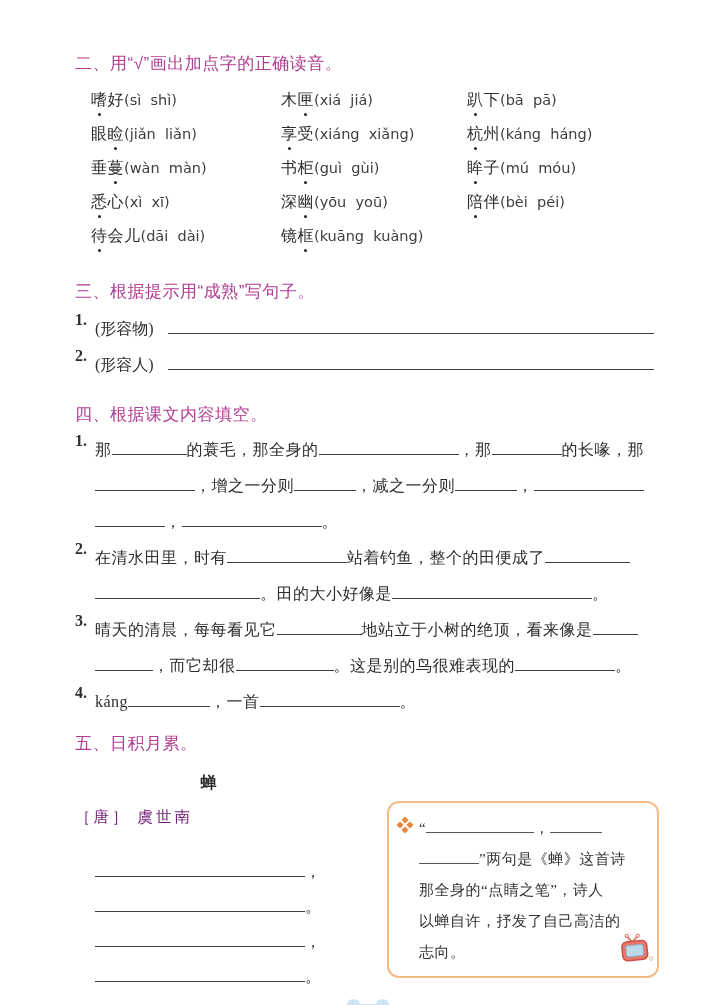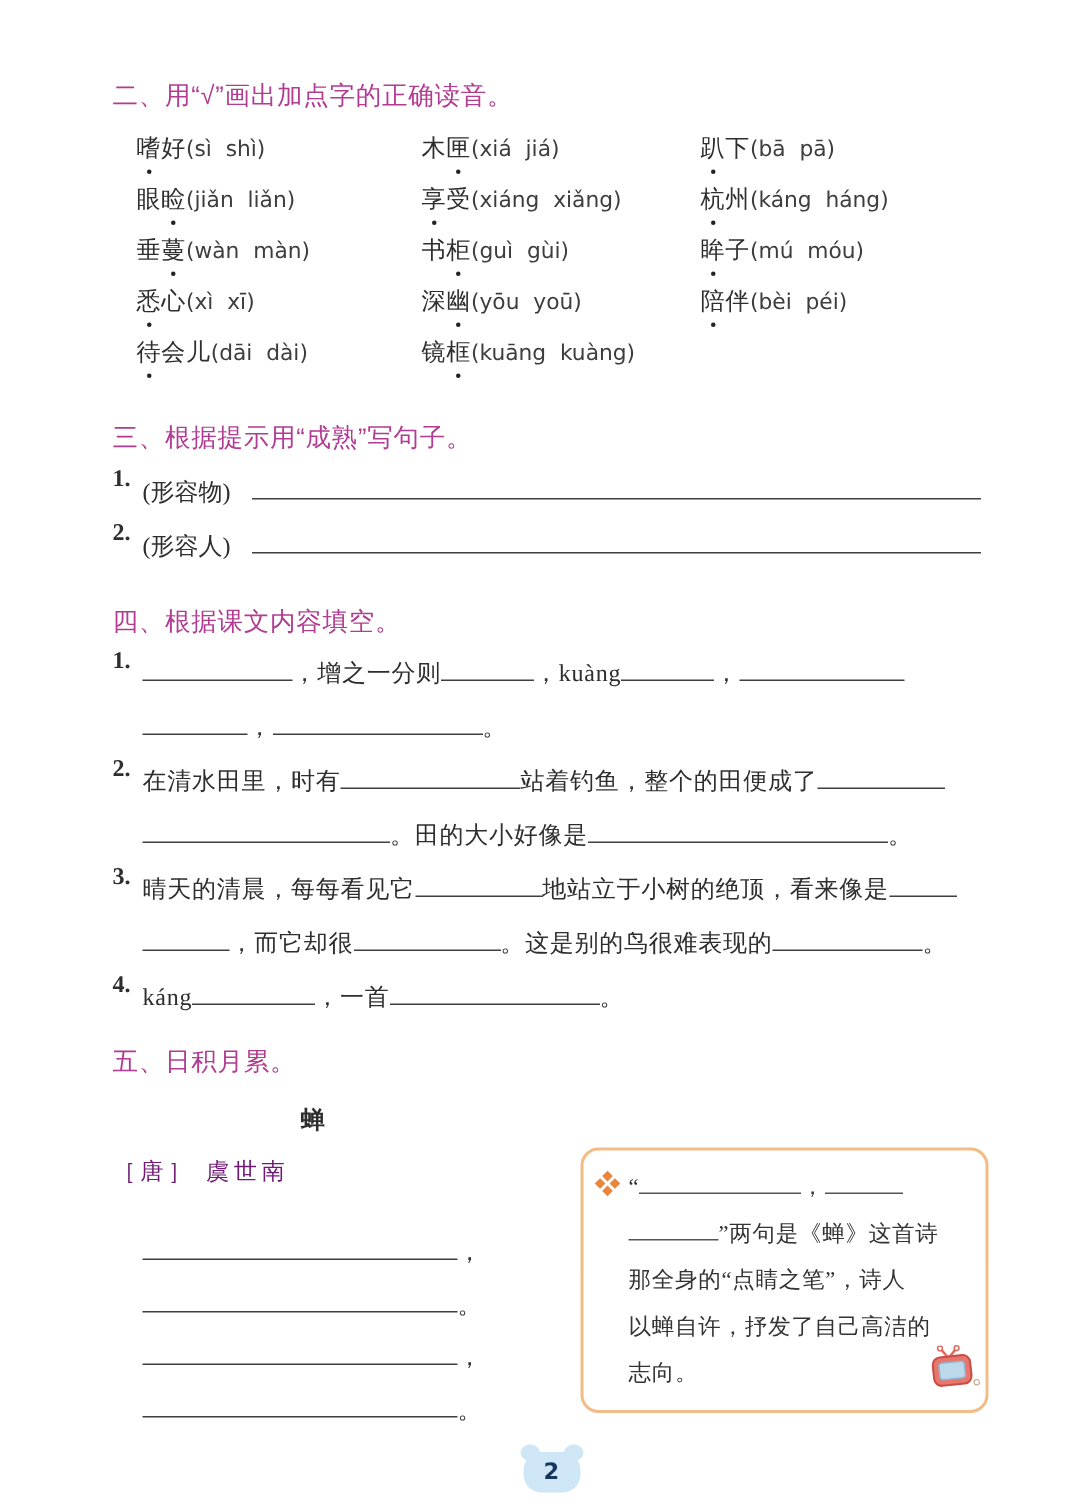--- a/index.html
+++ b/index.html
@@ -110,21 +110,22 @@
   <span class="q-num">2.</span>
   <div class="flexline">
     <span>(形容人)</span>
     <span class="blank-grow"></span>
   </div>
 </div>
 
 <div class="hd sec4-hd">四、根据课文内容填空。</div>
 <div class="q-item">
   <span class="q-num">1.</span>
-  <div class="fill-line"><span class="blank" style="width: 100px;"></span><span>，增之一分则</span><span class="blank" style="width: 62px;"></span><span>，kuàng</span><span class="blank" style="width: 62px;"></span><span>，</span><span class="blank" style="width: 110px;"></span></div>
+  <div class="fill-line"><span>那</span><span class="blank" style="width: 75px;"></span><span>的蓑毛，那全身的</span><span class="blank" style="width: 140px;"></span><span>，那</span><span class="blank" style="width: 70px;"></span><span>的长喙，那</span></div>
+  <div class="fill-line"><span class="blank" style="width: 100px;"></span><span>，增之一分则</span><span class="blank" style="width: 62px;"></span><span>，减之一分则</span><span class="blank" style="width: 62px;"></span><span>，</span><span class="blank" style="width: 110px;"></span></div>
   <div class="fill-line"><span class="blank" style="width: 70px;"></span><span>，</span><span class="blank" style="width: 140px;"></span><span>。</span></div>
 </div>
 <div class="q-item">
   <span class="q-num">2.</span>
   <div class="fill-line"><span>在清水田里，时有</span><span class="blank" style="width: 120px;"></span><span>站着钓鱼，整个的田便成了</span><span class="blank" style="width: 85px;"></span></div>
   <div class="fill-line"><span class="blank" style="width: 165px;"></span><span>。田的大小好像是</span><span class="blank" style="width: 200px;"></span><span>。</span></div>
 </div>
 <div class="q-item">
   <span class="q-num">3.</span>
   <div class="fill-line"><span>晴天的清晨，每每看见它</span><span class="blank" style="width: 85px;"></span><span>地站立于小树的绝顶，看来像是</span><span class="blank" style="width: 45px;"></span></div>

